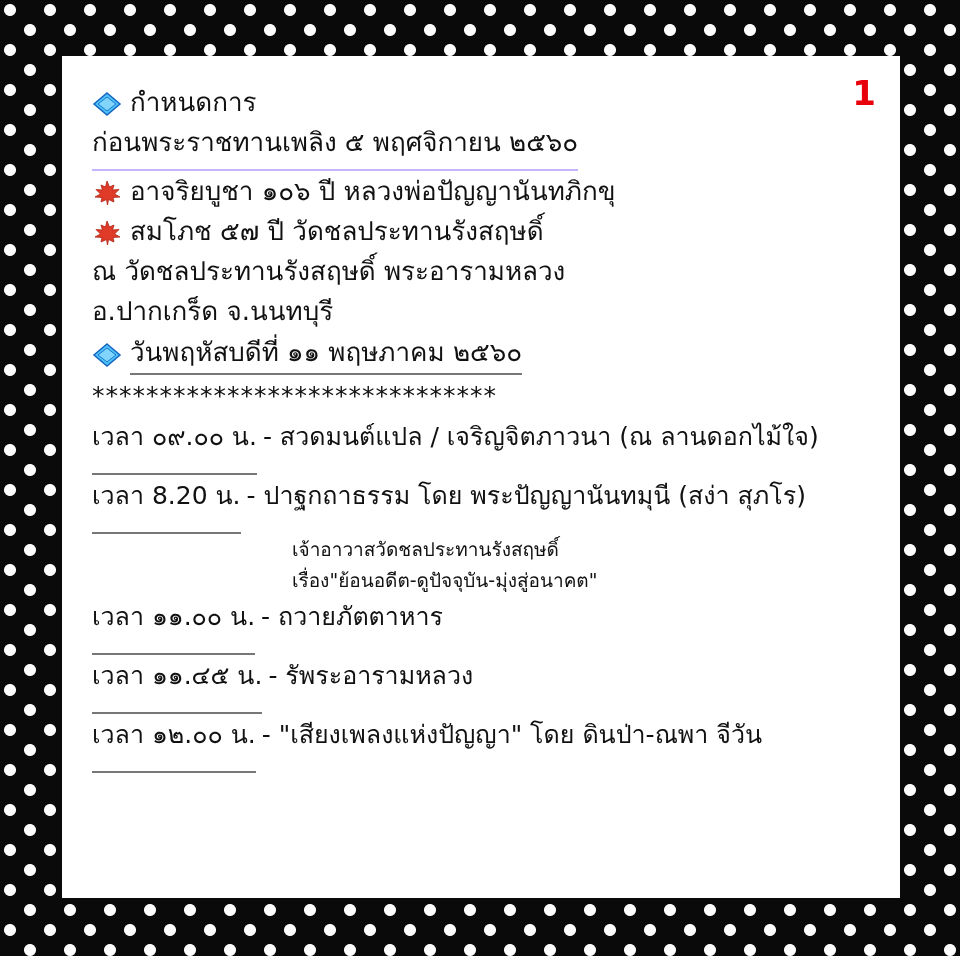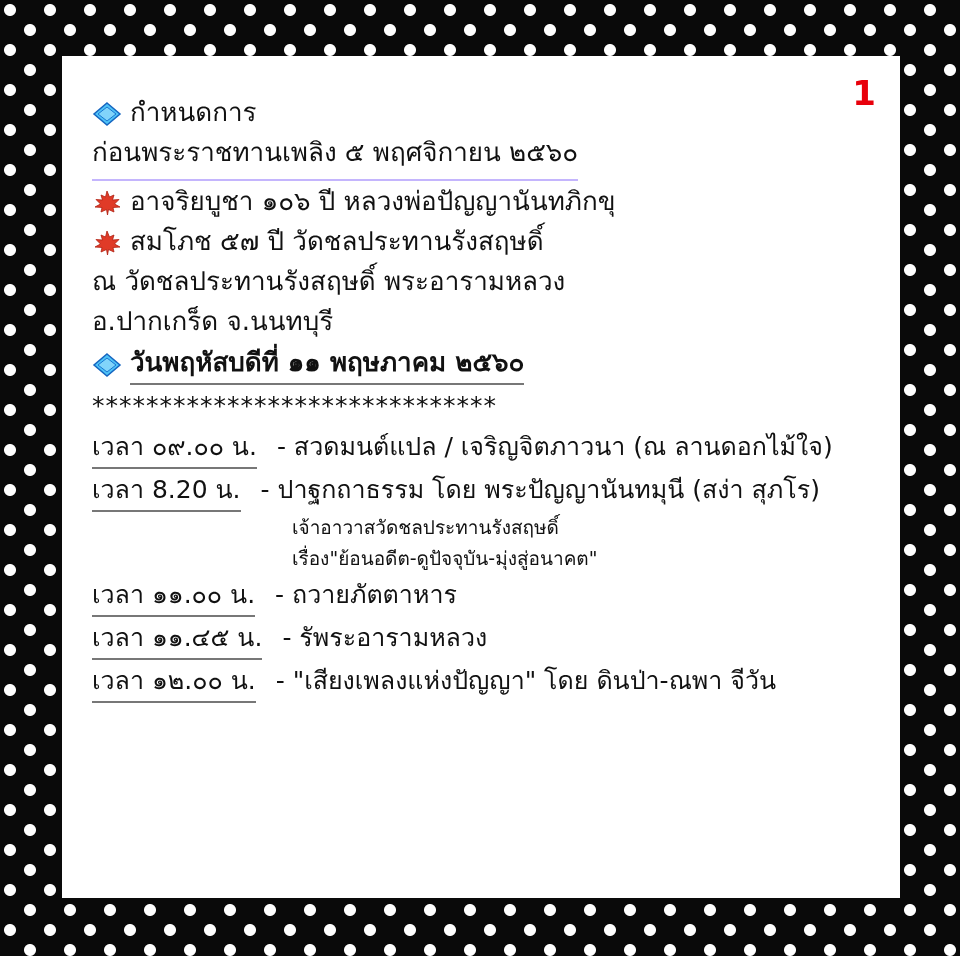--- a/index.html
+++ b/index.html
@@ -44,21 +44,20 @@
     right: 24px;
     top: 20px;
     color: #e8000b;
     font-family: "DejaVu Sans", "Liberation Sans", sans-serif;
     font-size: 34px;
     font-weight: bold;
     line-height: 1;
   }
 
   .header-block {
-    margin-top: 10px;
   }
 
   .hline {
     display: flex;
     align-items: center;
     font-size: 26px;
     color: #111111;
     line-height: 1.55;
     white-space: nowrap;
   }
@@ -79,21 +78,20 @@
 
   .icon svg { display: block; }
 
   .underline-red {
     border-bottom: 2px solid #c4b5fd;
     padding-bottom: 6px;
   }
   .underline-gray {
     border-bottom: 2px solid #777777;
     padding-bottom: 1px;
-    font-weight: bold;
   }
 
   .stars {
     font-size: 25px;
     letter-spacing: 1px;
     color: #111111;
     margin-top: 6px;
     margin-bottom: 6px;
     white-space: nowrap;
   }
@@ -107,22 +105,22 @@
     align-items: flex-start;
     font-size: 25px;
     color: #111111;
     line-height: 1.64;
     white-space: nowrap;
   }
 
   .sched-time {
     flex: 0 0 auto;
     border-bottom: 2px solid #777777;
-    padding-bottom: 0px;
-    margin-right: 20px;
+    padding-bottom: 16px;
+    margin-right: 6px;
   }
 
   .sched-desc {
     flex: 0 1 auto;
   }
 
   .sched-cont {
     font-size: 19px;
     color: #111111;
     line-height: 1.64;

